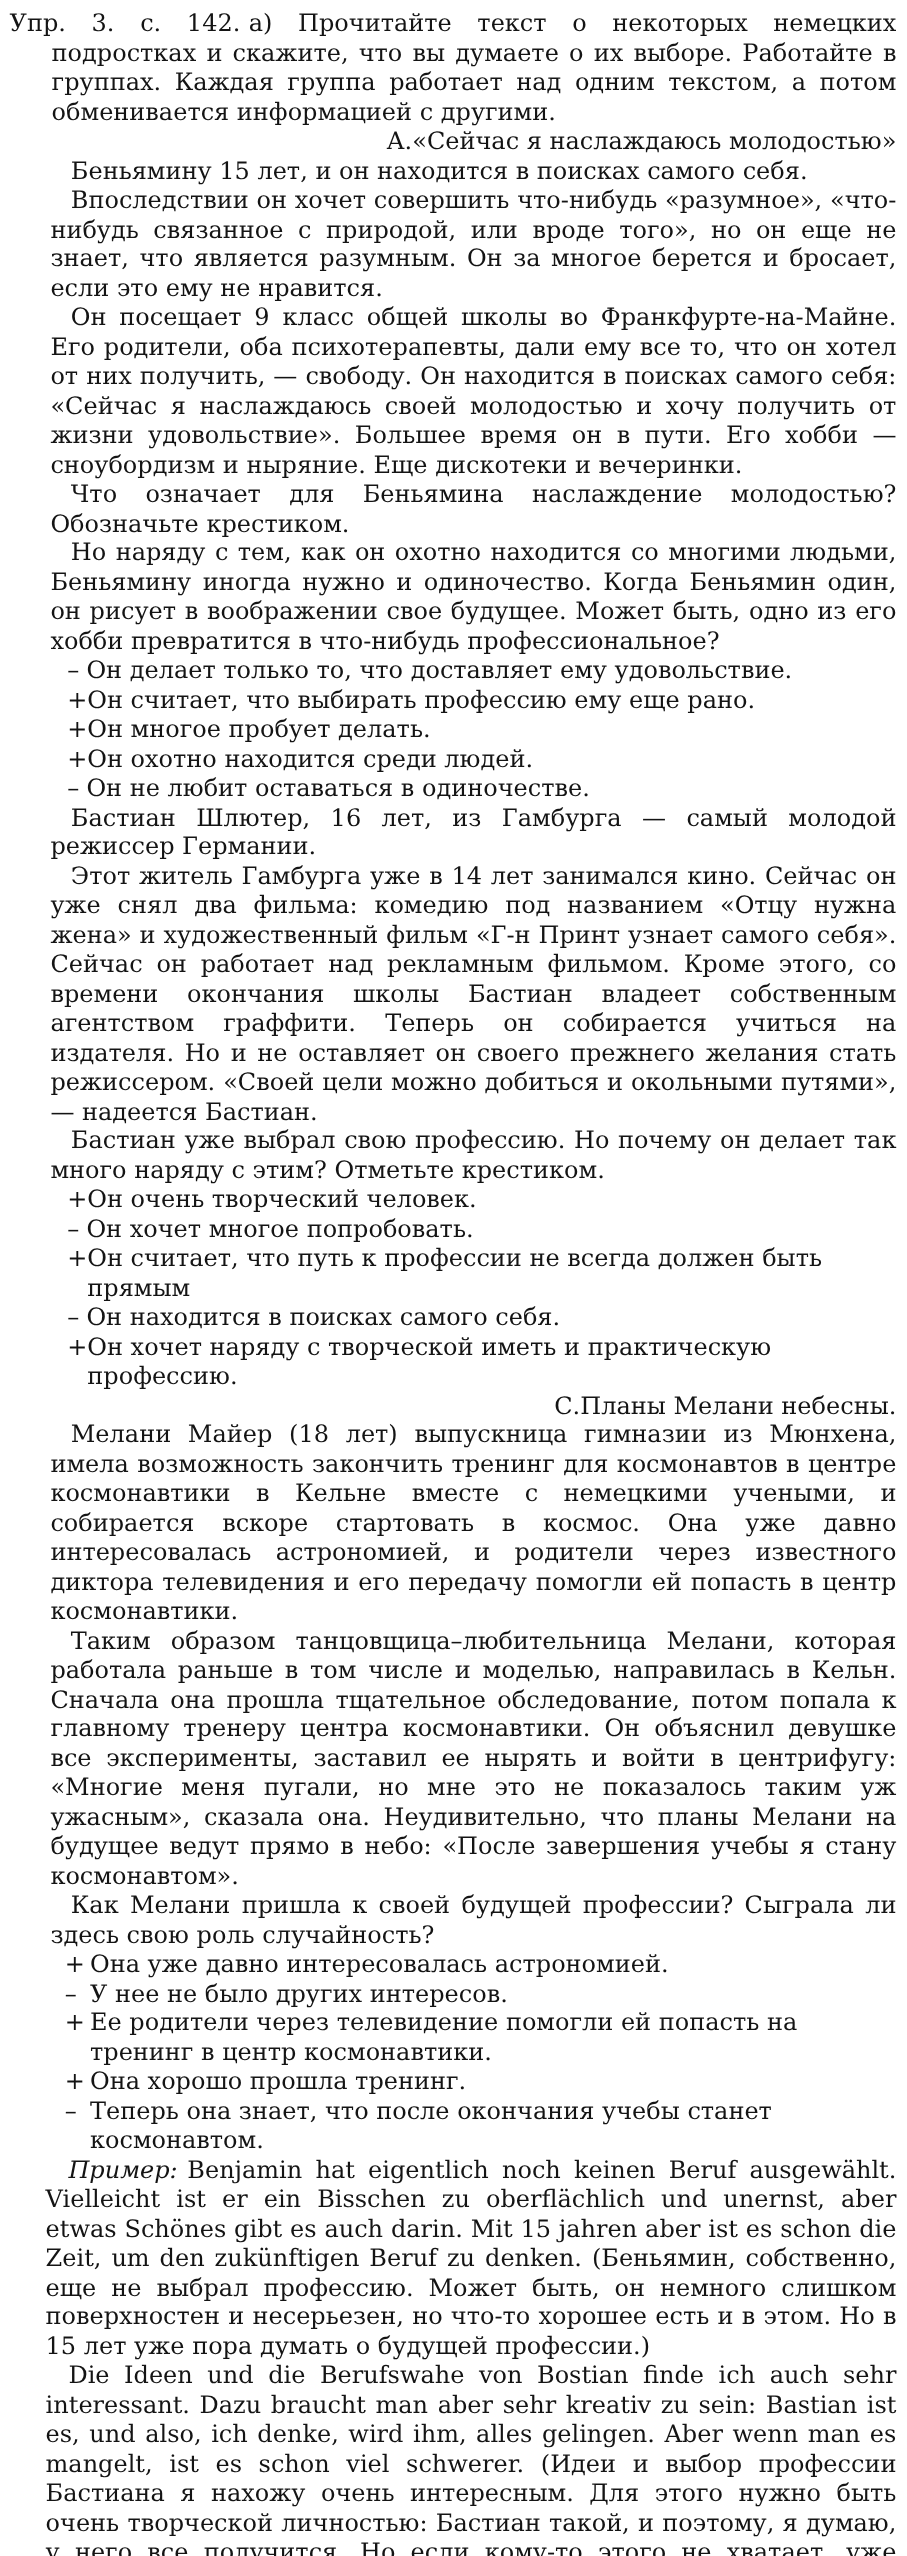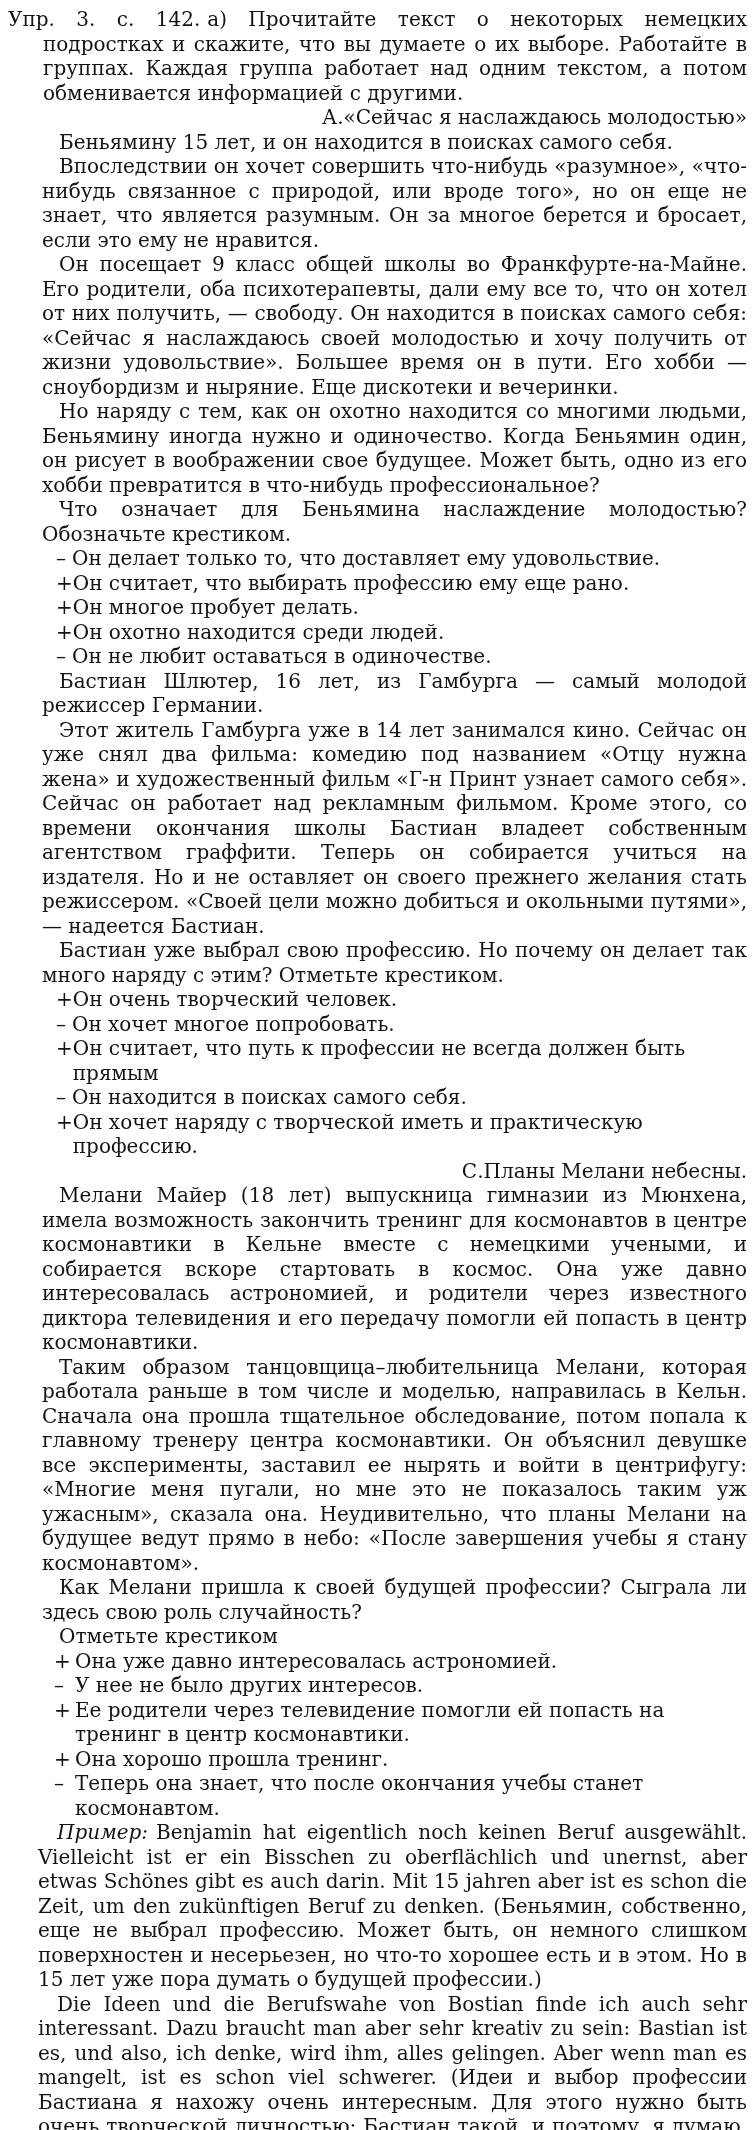--- a/index.html
+++ b/index.html
@@ -68,22 +68,22 @@
 <body>
 
 <div class="page">
 
   <p class="intro"><b class="ex-num">Упр. 3. с. 142.</b><span>а) Прочитайте текст о некоторых немецких подростках и скажите, что вы думаете о их выборе. Работайте в группах. Каждая группа работает над одним текстом, а потом обменивается информацией с другими.</span></p>
 
   <p class="sec-head"><span class="sec-letter">А.</span><span>«Сейчас я наслаждаюсь молодостью»</span></p>
   <p class="para">Беньямину 15 лет, и он находится в поисках самого себя.</p>
   <p class="para">Впоследствии он хочет совершить что-нибудь «разумное», «что-нибудь связанное с природой, или вроде того», но он еще не знает, что является разумным. Он за многое берется и бросает, если это ему не нравится.</p>
   <p class="para">Он посещает 9 класс общей школы во Франкфурте-на-Майне. Его родители, оба психотерапевты, дали ему все то, что он хотел от них получить, — свободу. Он находится в поисках самого себя: «Сейчас я наслаждаюсь своей молодостью и хочу получить от жизни удовольствие». Большее время он в пути. Его хобби — сноубордизм и ныряние. Еще дискотеки и вечеринки.</p>
+  <p class="para">Что означает для Беньямина наслаждение молодостью? Обозначьте крестиком.</p>
   <p class="para">Но наряду с тем, как он охотно находится со многими людьми, Беньямину иногда нужно и одиночество. Когда Беньямин один, он рисует в воображении свое будущее. Может быть, одно из его хобби превратится в что-нибудь профессиональное?</p>
-  <p class="para">Что означает для Беньямина наслаждение молодостью? Обозначьте крестиком.</p>
   <div class="opts">
     <div class="opt">
         <span class="opt-mark">–</span>
         <span class="opt-text">Он делает только то, что доставляет ему удовольствие.</span>
       </div>
     <div class="opt">
         <span class="opt-mark">+</span>
         <span class="opt-text">Он считает, что выбирать профессию ему еще рано.</span>
       </div>
     <div class="opt">
@@ -123,21 +123,20 @@
     <div class="opt">
         <span class="opt-mark">+</span>
         <span class="opt-text">Он хочет наряду с творческой иметь и практическую профессию.</span>
       </div>
   </div>
 
   <p class="sec-head"><span class="sec-letter">С.</span><span>Планы Мелани небесны.</span></p>
   <p class="para">Мелани Майер (18 лет) выпускница гимназии из Мюнхена, имела возможность закончить тренинг для космонавтов в центре космонавтики в Кельне вместе с немецкими учеными, и собирается вскоре стартовать в космос. Она уже давно интересовалась астрономией, и родители через известного диктора телевидения и его передачу помогли ей попасть в центр космонавтики.</p>
   <p class="para">Таким образом танцовщица–любительница Мелани, которая работала раньше в том числе и моделью, направилась в Кельн. Сначала она прошла тщательное обследование, потом попала к главному тренеру центра космонавтики. Он объяснил девушке все эксперименты, заставил ее нырять и войти в центрифугу: «Многие меня пугали, но мне это не показалось таким уж ужасным», сказала она. Неудивительно, что планы Мелани на будущее ведут прямо в небо: «После завершения учебы я стану космонавтом».</p>
   <p class="para">Как Мелани пришла к своей будущей профессии? Сыграла ли здесь свою роль случайность?</p>
-  <p class="para">Отметьте крестиком</p>
   <div class="opts opts-c">
     <div class="opt">
         <span class="opt-mark">+</span>
         <span class="opt-text">Она уже давно интересовалась астрономией.</span>
       </div>
     <div class="opt">
         <span class="opt-mark">–</span>
         <span class="opt-text">У нее не было других интересов.</span>
       </div>
     <div class="opt">

